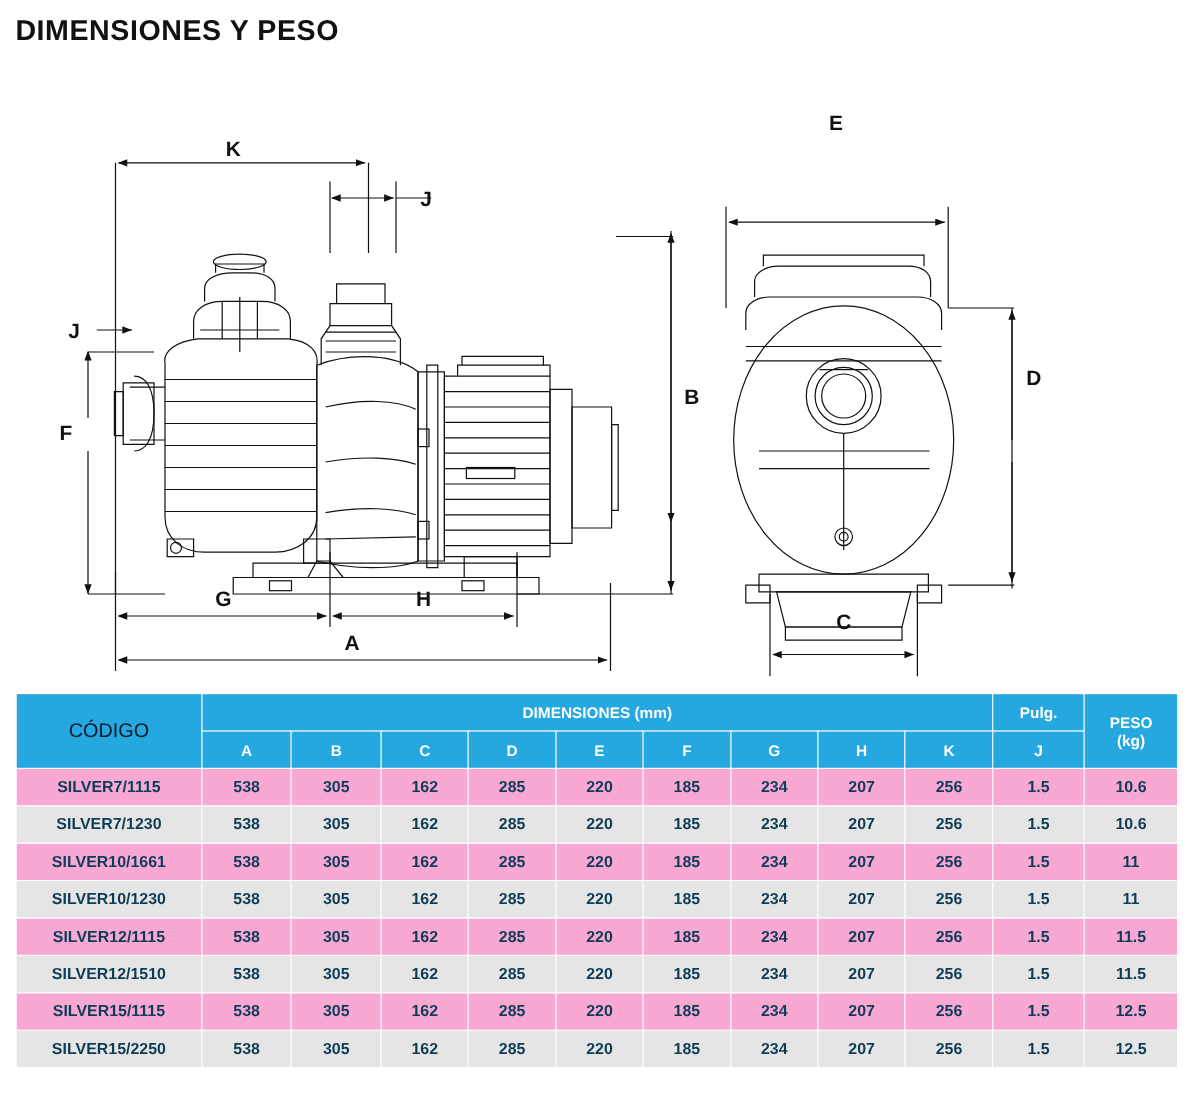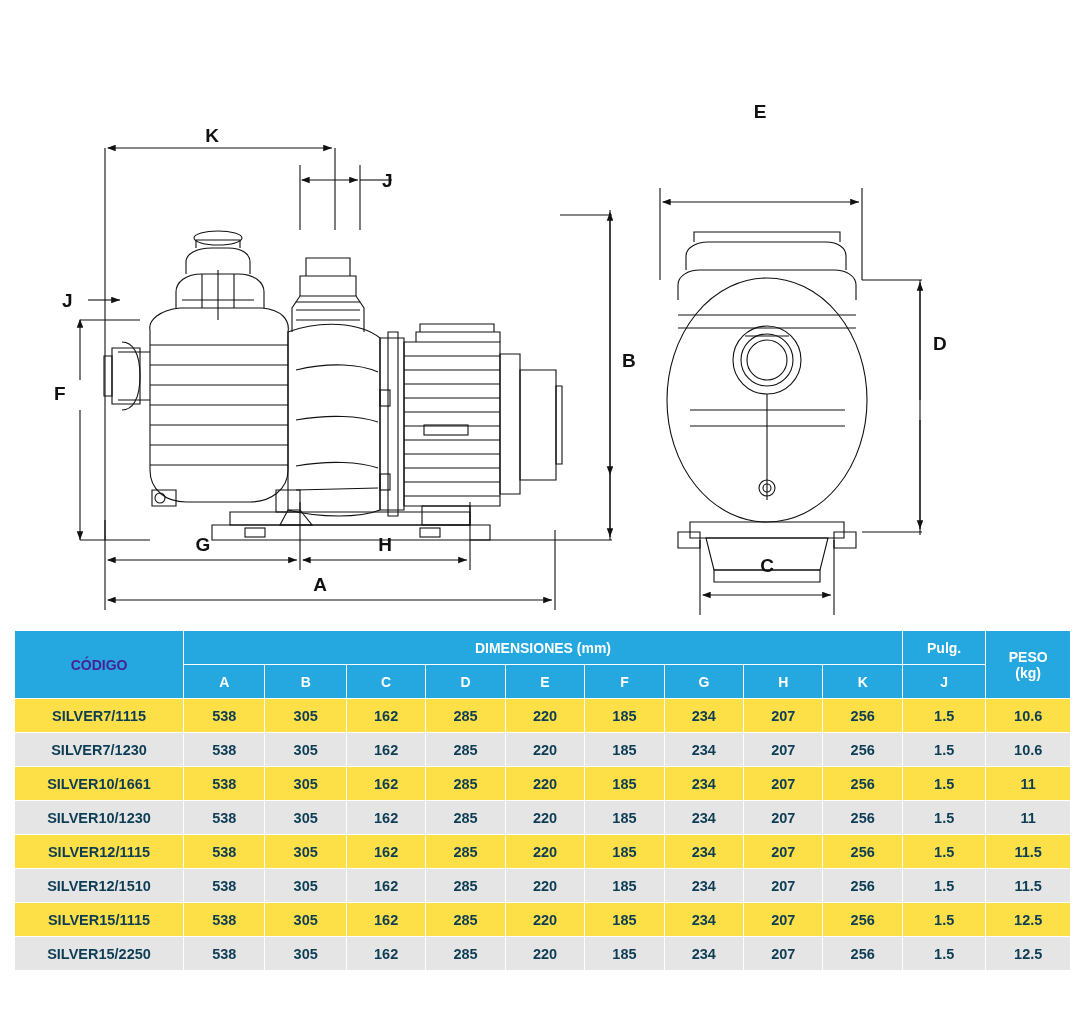--- a/index.html
+++ b/index.html
@@ -63,38 +63,38 @@
     vertical-align: middle;
   }
   .hdr-blue {
     background: #25A8DF;
     color: #ffffff;
     font-weight: bold;
     font-size: 14px;
   }
   .hdr-code {
     background: #25A8DF;
-    color: #4c1d95;
-    font-weight: bold;
-    font-size: 14px;
+    color: #0f172a;
+    font-weight: normal;
+    font-size: 18px;
   }
   .sub-blue {
     background: #25A8DF;
     color: #ffffff;
     font-weight: bold;
     font-size: 14px;
   }
   td.code {
     text-align: left;
     padding-left: 10px;
     font-weight: bold;
     color: #0d3c55;
     font-size: 14.5px;
   }
-  tr.row-a td { background: #fde047; }
+  tr.row-a td { background: #f9a8d4; }
   tr.row-b td { background: #e5e5e5; }
   td.val {
     color: #0d3c55;
     font-weight: bold;
     font-size: 14.5px;
   }
   .footnote {
     position: absolute;
     left: 14px;
     top: 982px;
@@ -106,20 +106,21 @@
     font-size: 19px;
     font-weight: bold;
     fill: #111;
   }
 </style>
 </head>
 <body>
 
 <div class="page">
 
+  <div class="title">DIMENSIONES Y PESO</div>
 
   <div class="drawing">
     <svg width="1085" height="545" viewBox="0 0 1085 545" xmlns="http://www.w3.org/2000/svg">
       <defs>
         <marker id="arr" markerWidth="9" markerHeight="9" refX="8" refY="3" orient="auto">
           <path d="M0,0 L8,3 L0,6 z" fill="#111"></path>
         </marker>
         <marker id="arrS" markerWidth="9" markerHeight="9" refX="1" refY="3" orient="auto">
           <path d="M8,0 L0,3 L8,6 z" fill="#111"></path>
         </marker>

